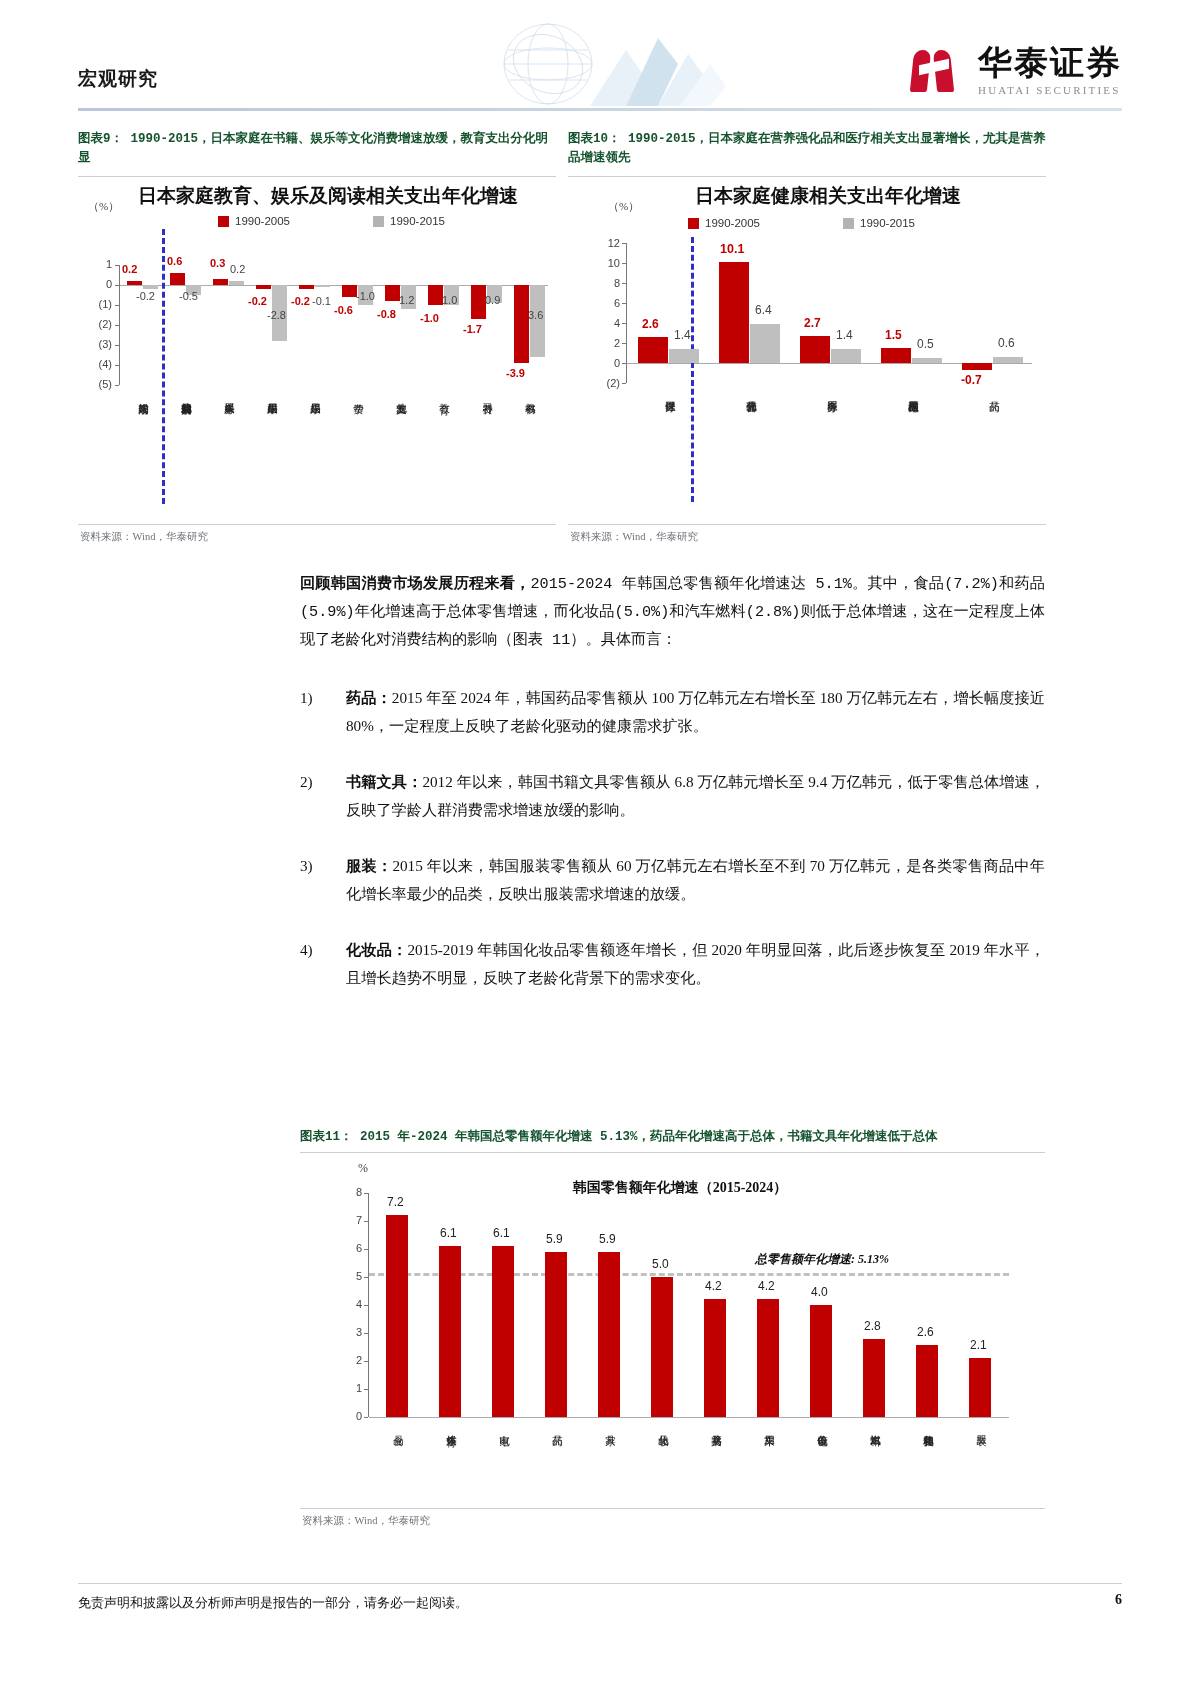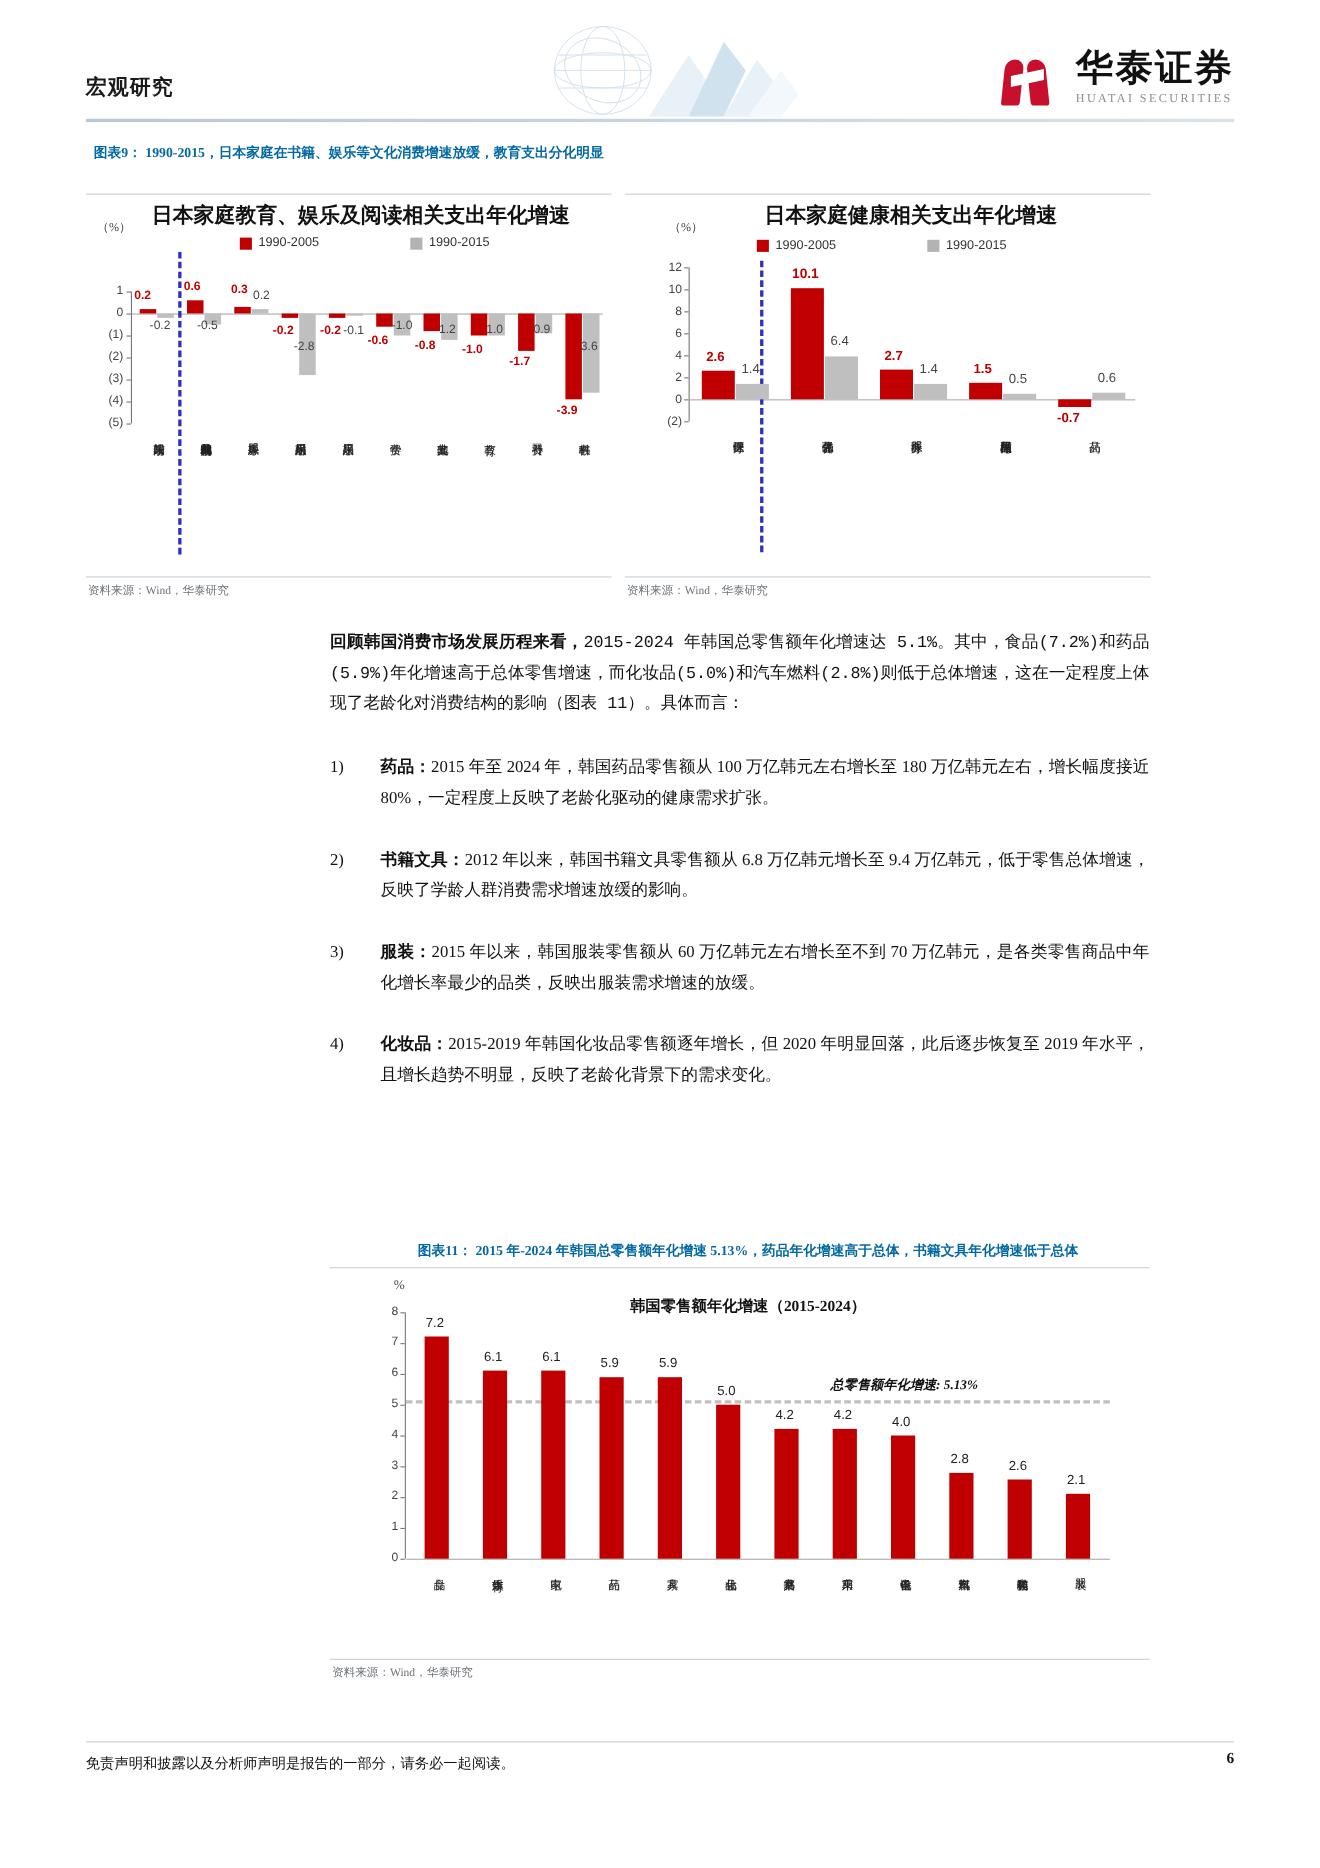--- a/index.html
+++ b/index.html
@@ -10,37 +10,37 @@
   }
   .page{position:absolute;left:0;top:0;width:1200px;height:1698px;}
 
   
   .header{position:absolute;left:0;top:0;width:1200px;height:120px;}
   .hdr-title{position:absolute;left:78px;top:66px;font-size:19px;font-weight:bold;
              font-family:"Liberation Serif",serif;letter-spacing:1px;color:#1a1a1a;}
   .hdr-rule{position:absolute;left:78px;top:108px;width:1044px;height:3px;
             background:linear-gradient(to right,#b9c7d6,#d8e2ec);}
   .hdr-art{position:absolute;left:430px;top:20px;width:330px;height:88px;opacity:.85;}
-  .brand{position:absolute;right:78px;top:46px;display:flex;align-items:flex-end;gap:22px;}
+  .brand{position:absolute;right:78px;top:46px;display:flex;align-items:center;gap:22px;}
   .brand-mark{width:44px;height:42px;position:relative;}
   .brand-mark i{position:absolute;top:0;width:17px;height:42px;background:#c8102e;
      border-radius:9px 9px 3px 3px;display:block;}
   .brand-mark i:nth-child(1){left:0;transform:skewX(-6deg);}
   .brand-mark i:nth-child(2){left:23px;transform:skewX(6deg);}
   .brand-mark u{position:absolute;left:7px;top:12px;width:30px;height:10px;background:#fff;
      transform:skewY(-12deg);}
   .brand-txt{line-height:1;}
   .brand-cn{font-size:34px;font-weight:bold;letter-spacing:2px;color:#111;
             font-family:"Liberation Serif",serif;}
   .brand-en{font-size:11px;letter-spacing:2.2px;color:#8a8f96;margin-top:5px;}
 
   
   .exhibit{position:absolute;}
-  .ex-cap{font-size:12.5px;font-weight:bold;line-height:1.55;color:#0369a1;
-          font-family:Liberation Serif, serif;text-align:center;}
+  .ex-cap{font-size:12.5px;font-weight:bold;line-height:1.55;color:#14532d;
+          font-family:Liberation Mono, monospace;}
   .ex-src{font-size:10.5px;color:#6d7278;padding:5px 0 0 2px;}
   .unit{position:absolute;font-size:11px;color:#444;}
   .ch-title{position:absolute;text-align:center;font-size:19px;font-weight:bold;color:#111;
             font-family:"Liberation Serif",serif;}
   .legend{position:absolute;display:flex;align-items:center;gap:6px;font-size:11.5px;color:#333;
           font-family:"Liberation Sans",sans-serif;}
   .sw{width:11px;height:11px;display:inline-block;}
   .sw.red{background:#c00000;}
   .sw.gray{background:#b3b3b3;}
   .axlab{position:absolute;font-size:11px;color:#444;text-align:right;
@@ -206,20 +206,23 @@
     <div class="vcat" style="left:273px;top:218px;height:120px;">学费</div>
     <div class="vcat" style="left:316px;top:218px;height:120px;">其他支出</div>
     <div class="vcat" style="left:359px;top:218px;height:120px;">教育</div>
     <div class="vcat" style="left:402px;top:218px;height:120px;">补习费</div>
     <div class="vcat" style="left:445px;top:218px;height:120px;">教科书</div>
   </div>
   <div style="position:absolute;left:78px;top:524px;width:478px;border-top:1px solid #c9cfd6;">
     <div class="ex-src">资料来源：Wind，华泰研究</div>
   </div>
 
+  <div class="exhibit" style="left:568px;top:130px;width:478px;">
+    <div class="ex-cap" style="width:478px;">图表10： 1990-2015，日本家庭在营养强化品和医疗相关支出显著增长，尤其是营养品增速领先</div>
+  </div>
   <div style="position:absolute;left:568px;top:176px;width:478px;height:348px;border-top:1px solid #c9cfd6;">
 
     <div class="unit" style="left:40px;top:22px;">（%）</div>
     <div class="ch-title" style="left:60px;top:6px;width:400px;">日本家庭健康相关支出年化增速</div>
 
     <div class="legend" style="left:120px;top:40px;">
       <span class="sw red"></span>
       <span>1990-2005</span>
     </div>
     <div class="legend" style="left:275px;top:40px;">

